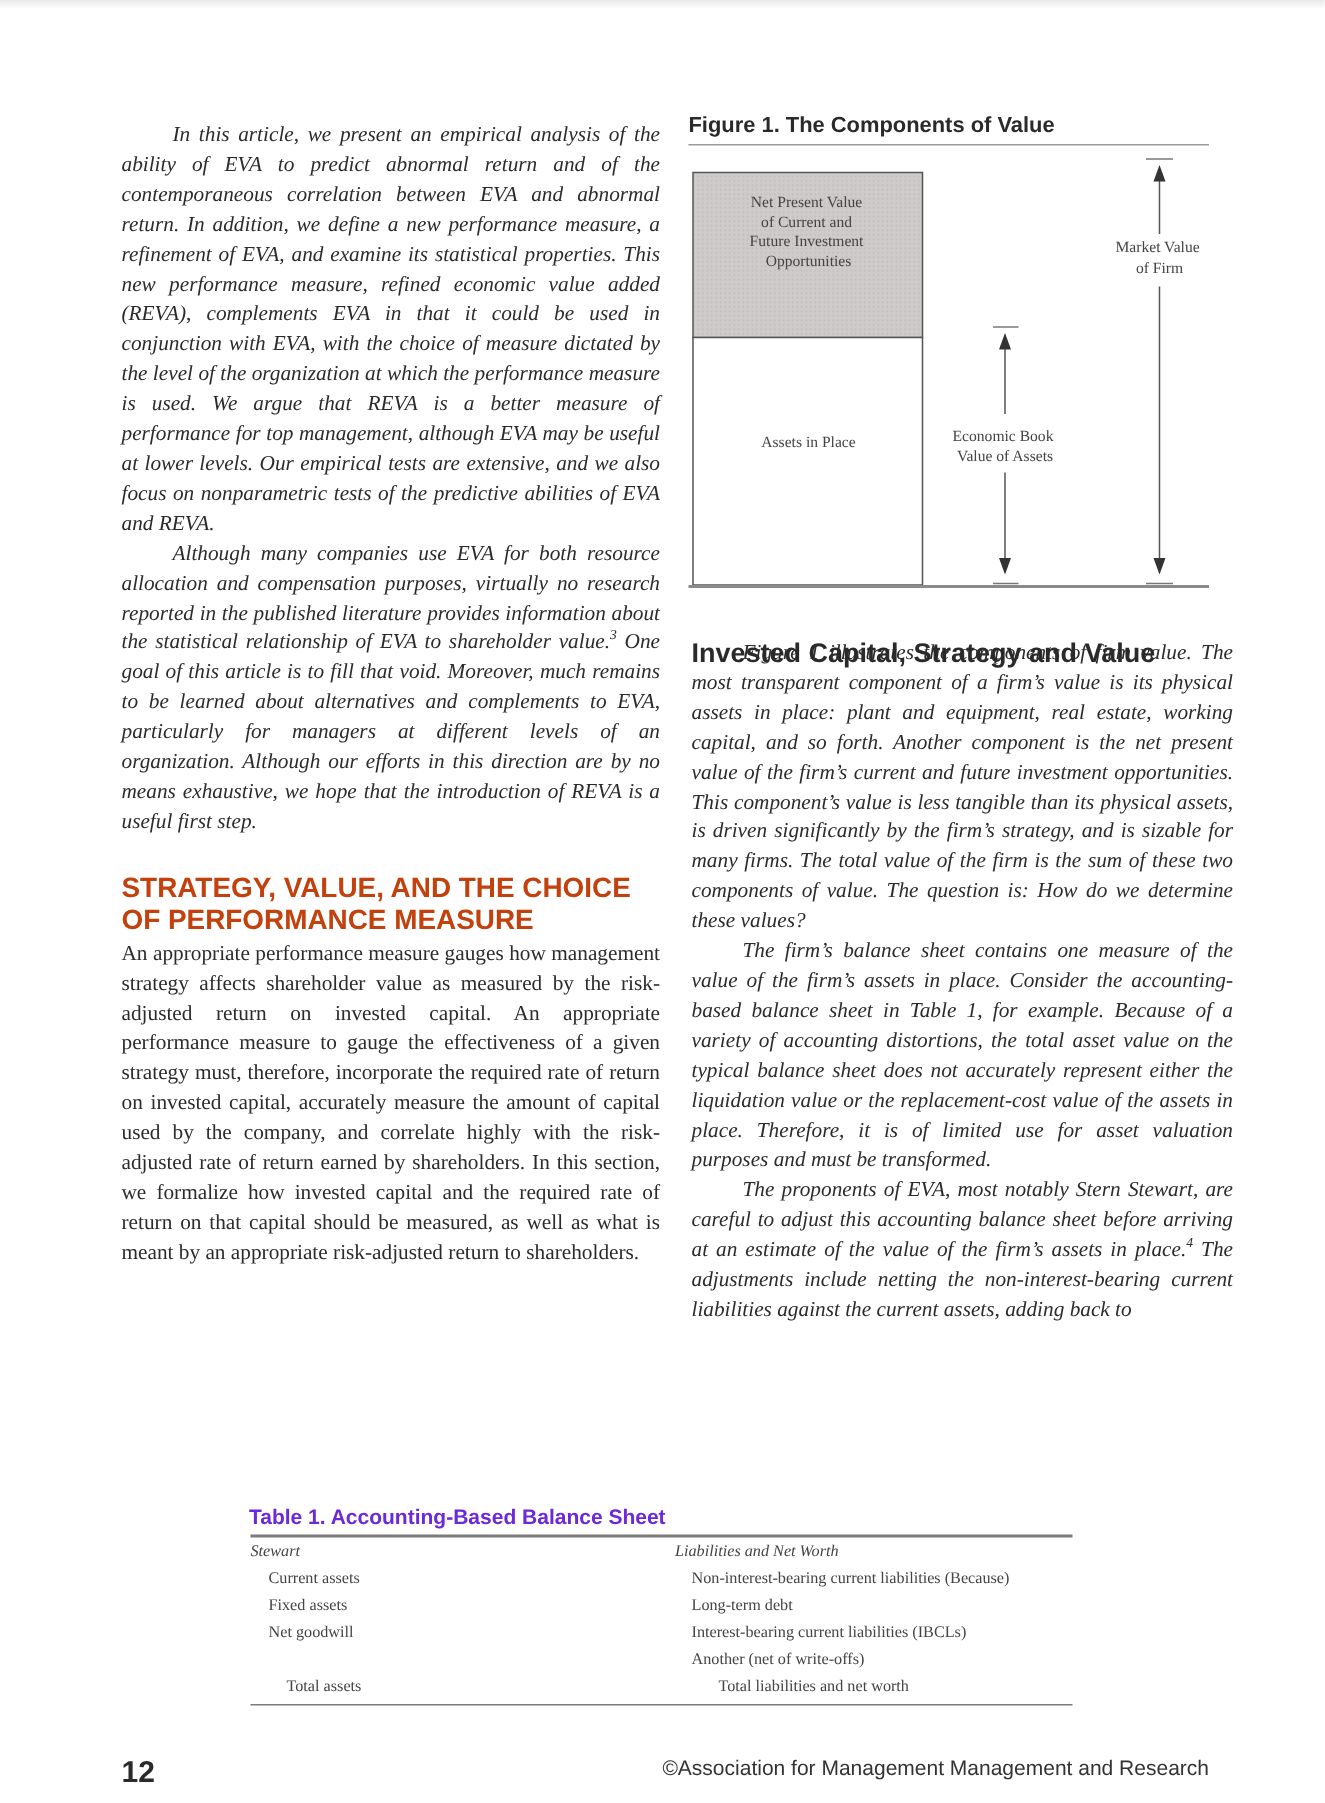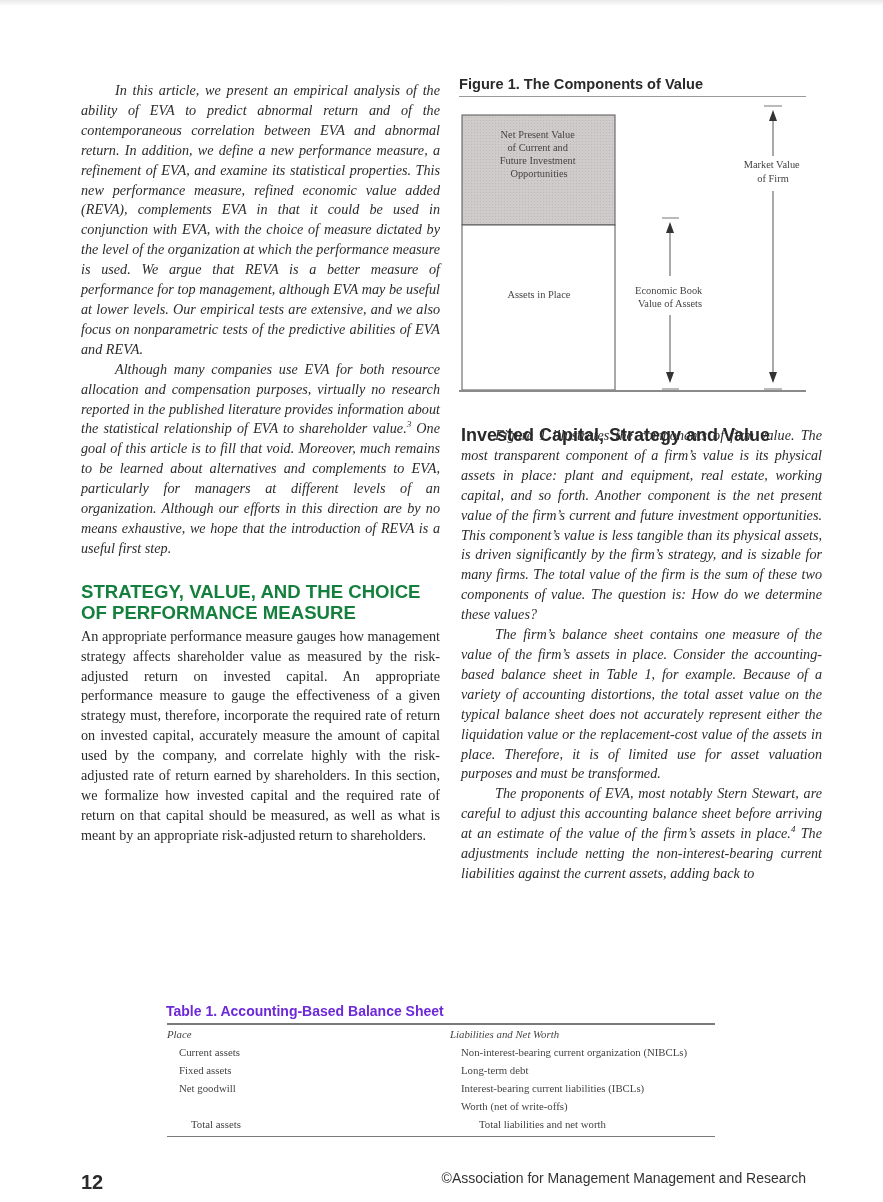--- a/index.html
+++ b/index.html
@@ -8,21 +8,21 @@
     font-family: "Liberation Serif", "DejaVu Serif", serif; color: #2b2b2b;
   }
   .topshade { position: absolute; left: 0; top: 0; width: 883px; height: 6px; background: linear-gradient(#e9e9e9, #ffffff); }
   .col { position: absolute; font-size: 14.2px; line-height: 19.9px; text-align: justify; }
   .col-left { left: 81px; top: 81px; width: 359px; }
   .col-right { left: 461px; top: 426px; width: 361px; }
   .col p { margin: 0; }
   .col p.indent { text-indent: 34px; font-style: italic; }
   .col sup { font-size: 9px; line-height: 0; }
   .h-section {
-    font-family: "Liberation Sans", "DejaVu Sans", sans-serif; font-weight: bold; color: #15803d;
+    font-family: "Liberation Sans", "DejaVu Sans", sans-serif; font-weight: bold; color: #c2410c;
     font-size: 18.6px; line-height: 21px; margin: 22px 0 4px 0; text-align: left;
   }
   .h-sub {
     position: absolute; left: 461px; top: 424px;
     font-family: "Liberation Sans", "DejaVu Sans", sans-serif; font-weight: bold; color: #2a2a2a;
     font-size: 18px; line-height: 22px; white-space: nowrap;
   }
   .fig-title {
     position: absolute; left: 459px; top: 76px;
     font-family: "Liberation Sans", "DejaVu Sans", sans-serif; font-weight: bold; font-size: 14.6px; color: #2a2a2a;
@@ -115,38 +115,38 @@
   <p class="indent">The firm’s balance sheet contains one measure of the value of the firm’s assets in place. Consider the accounting-based balance sheet in Table 1, for example. Because of a variety of accounting distortions, the total asset value on the typical balance sheet does not accurately represent either the liquidation value or the replacement-cost value of the assets in place. Therefore, it is of limited use for asset valuation purposes and must be transformed.</p>
   <p class="indent"><span>The proponents of EVA, most notably Stern Stewart, are careful to adjust this accounting balance sheet before arriving at an estimate of the value of the firm’s assets in place.</span><sup>4</sup><span> The adjustments include netting the non-interest-bearing current liabilities against the current assets, adding back to</span></p>
 </div>
 
 <div class="tbl-wrap">
   <div class="tbl-title">Table 1.  Accounting-Based Balance Sheet</div>
   <div class="tbl-rule-top"></div>
   <table class="bs">
     <tbody>
         <tr>
-      <td class="c1 ital">Place</td>
+      <td class="c1 ital">Stewart</td>
       <td class="ital">Liabilities and Net Worth</td>
     </tr>
     <tr>
       <td class="c1 ind1">Current assets</td>
-      <td class="rind1">Non-interest-bearing current organization (NIBCLs)</td>
+      <td class="rind1">Non-interest-bearing current liabilities (Because)</td>
     </tr>
     <tr>
       <td class="c1 ind1">Fixed assets</td>
       <td class="rind1">Long-term debt</td>
     </tr>
     <tr>
       <td class="c1 ind1">Net goodwill</td>
       <td class="rind1">Interest-bearing current liabilities (IBCLs)</td>
     </tr>
     <tr>
       <td class="c1 ind1"></td>
-      <td class="rind1">Worth (net of write-offs)</td>
+      <td class="rind1">Another (net of write-offs)</td>
     </tr>
     <tr>
       <td class="c1 ind2">Total assets</td>
       <td class="rind2">Total liabilities and net worth</td>
     </tr>
   </tbody>
     </table>
   <div class="tbl-rule-bot"></div>
 </div>
 

